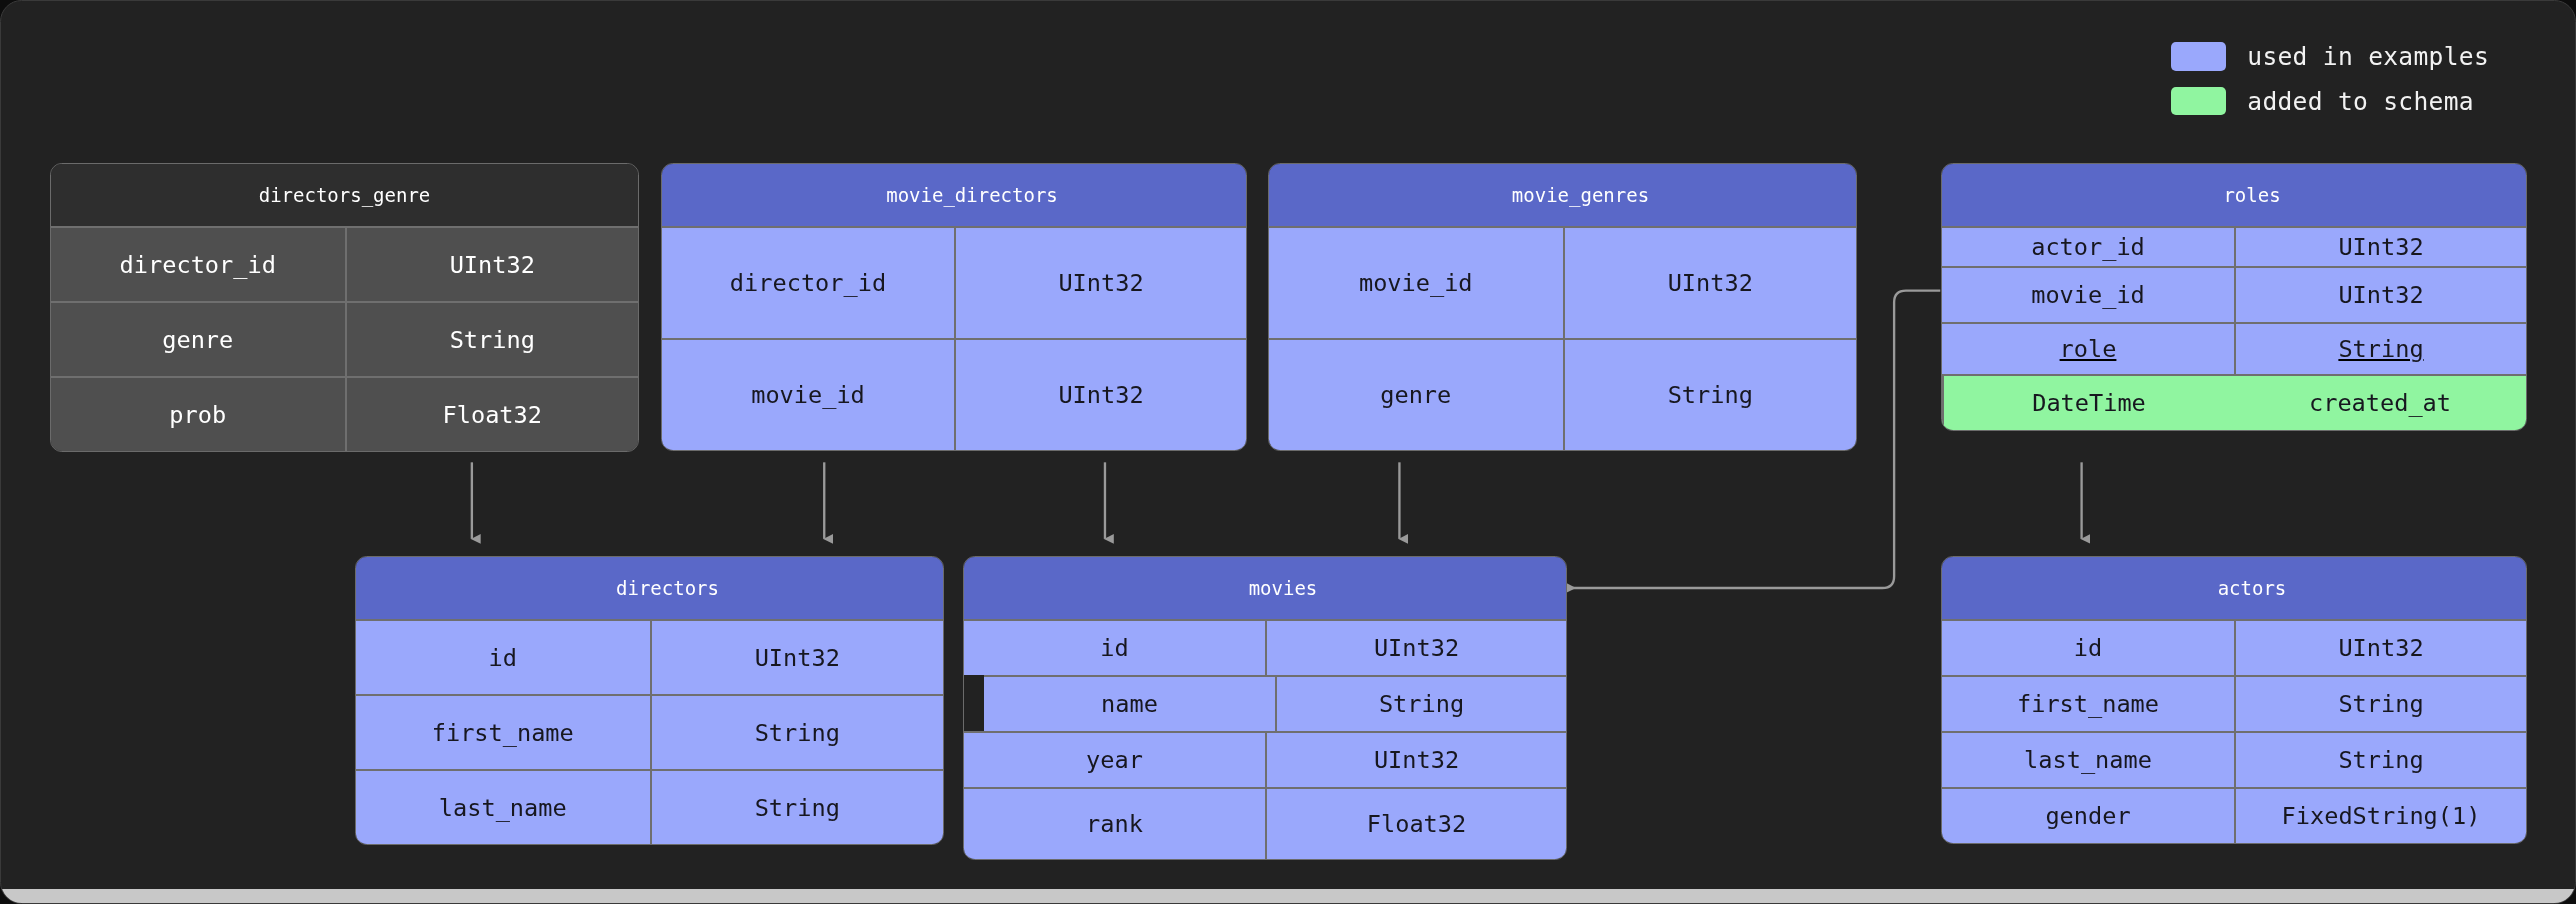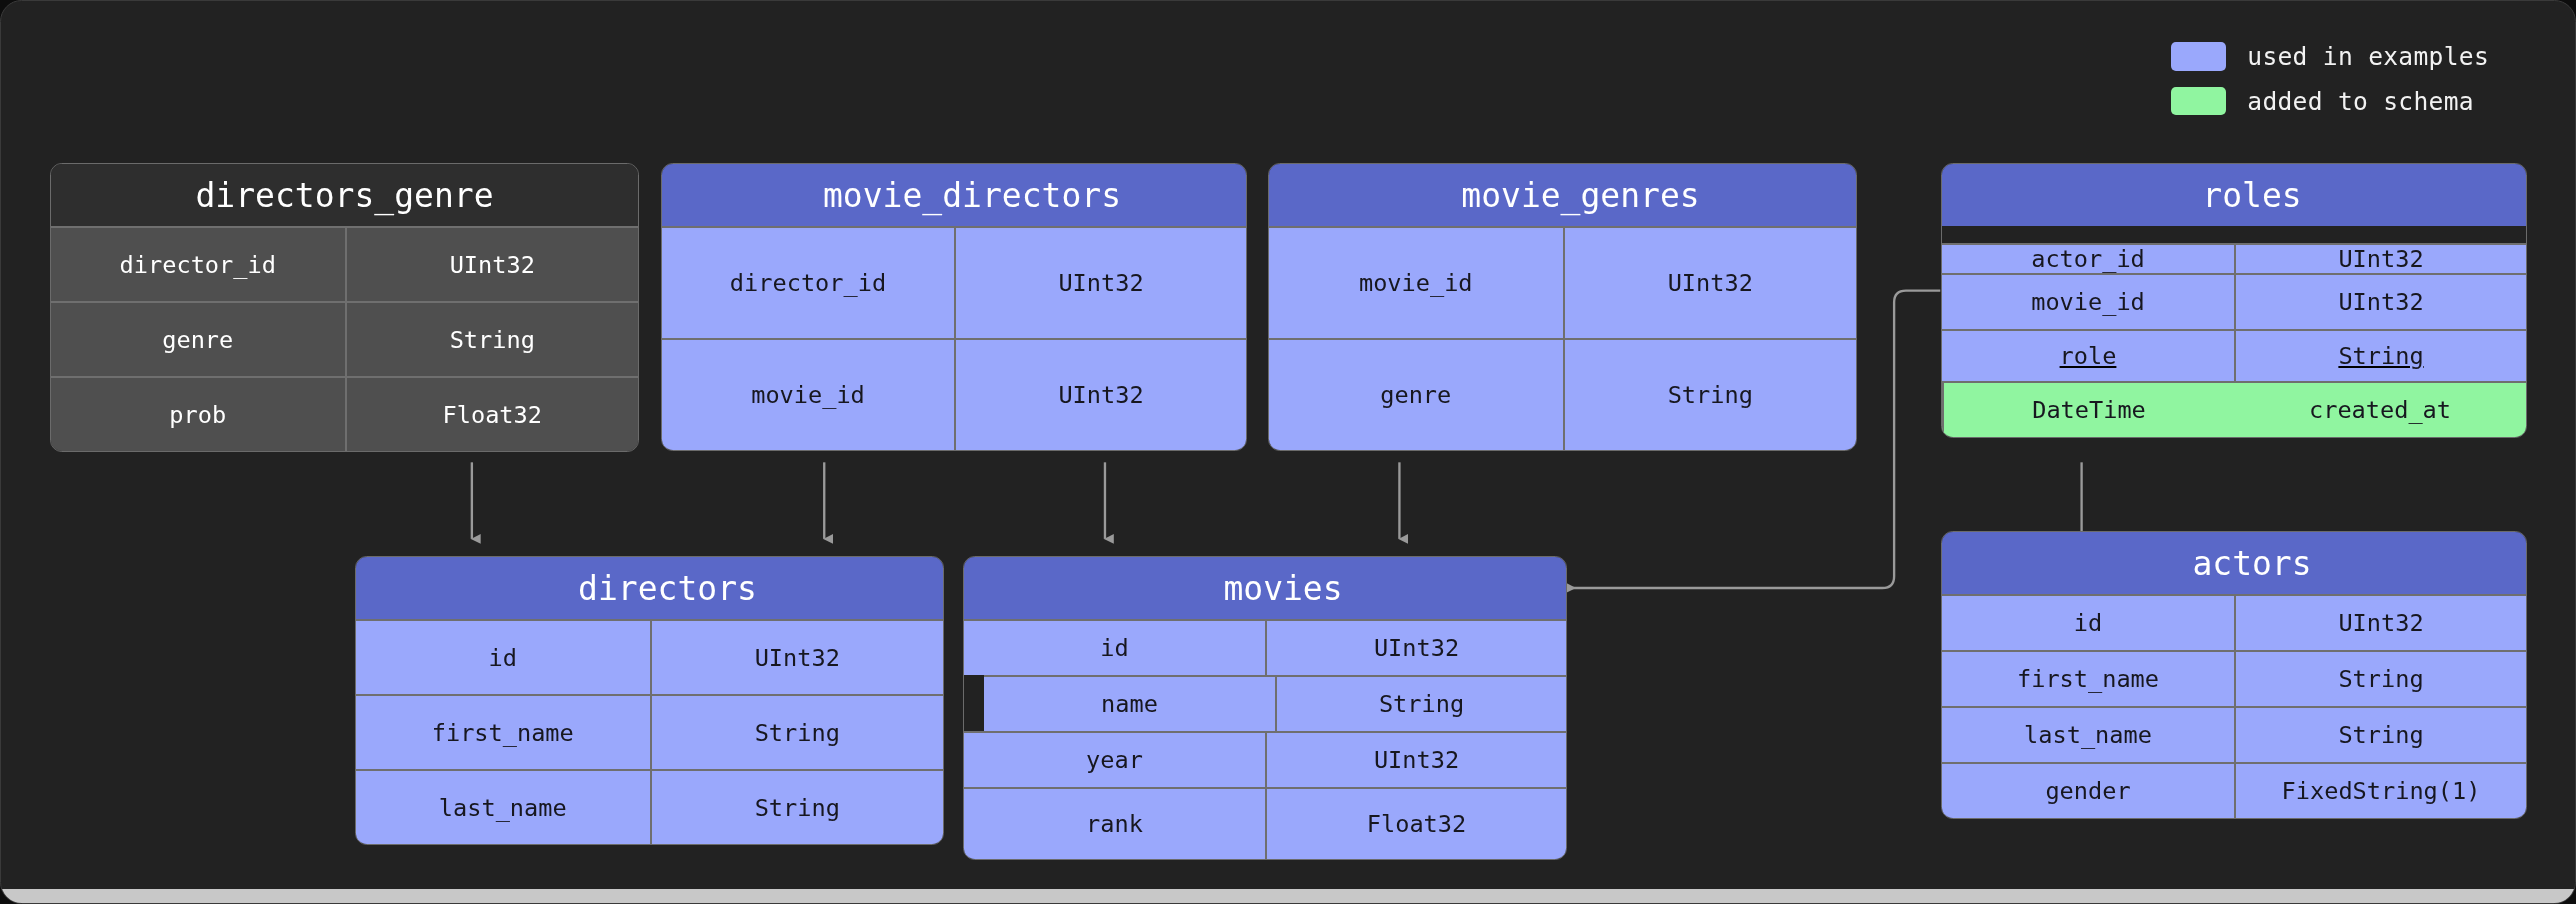--- a/index.html
+++ b/index.html
@@ -17,21 +17,21 @@
 
   
   .legend{position:absolute;right:86px;top:41px;display:flex;flex-direction:column;gap:15.7px;}
   .legend-row{display:flex;align-items:center;gap:21.6px;}
   .legend-swatch{width:55px;height:28.5px;border-radius:4.9px;flex:0 0 auto;}
   .legend-label{color:#f2f2f2;font-size:24.6px;letter-spacing:0.3px;white-space:nowrap;}
 
   
   .tbl{position:absolute;border-radius:11.8px;overflow:hidden;box-sizing:border-box;}
   .tbl-head{
-    text-align:center;color:#ffffff;font-size:33px;
+    text-align:center;color:#ffffff;font-size:19px;
     display:flex;align-items:center;justify-content:center;
     box-sizing:border-box;
   }
   .tbl-row{display:flex;box-sizing:border-box;}
   .cell{
     display:flex;align-items:center;justify-content:center;
     font-size:23.6px;box-sizing:border-box;text-align:center;
     overflow:hidden;white-space:nowrap;
   }
   .cell.c0{flex:0 0 50%;}
@@ -130,21 +130,21 @@
       <div class="cell c1">UInt32</div>
     </div>
     <div class="tbl-row" style="height:112px;">
       <div class="cell c0">genre</div>
       <div class="cell c1">String</div>
     </div>
   </div>
 
   <div class="tbl theme-blue" style="left:1940px;top:162px;width:586px;">
     <div class="tbl-head" style="height:62px;">roles</div>
-    <div class="tbl-row" style="height:47px;align-items:flex-end;">
+    <div class="tbl-row" style="height:40px;">
       <div class="cell c0">actor_id</div>
       <div class="cell c1">UInt32</div>
     </div>
     <div class="tbl-row" style="height:56px;">
       <div class="cell c0">movie_id</div>
       <div class="cell c1">UInt32</div>
     </div>
     <div class="tbl-row" style="height:52px;text-decoration:underline;">
       <div class="cell c0">role</div>
       <div class="cell c1">String</div>
@@ -184,21 +184,21 @@
     <div class="tbl-row" style="height:56px;">
       <div class="cell c0">year</div>
       <div class="cell c1">UInt32</div>
     </div>
     <div class="tbl-row" style="height:72px;">
       <div class="cell c0">rank</div>
       <div class="cell c1">Float32</div>
     </div>
   </div>
 
-  <div class="tbl theme-blue" style="left:1940px;top:530px;width:586px;">
+  <div class="tbl theme-blue" style="left:1940px;top:555px;width:586px;">
     <div class="tbl-head" style="height:62px;">actors</div>
     <div class="tbl-row" style="height:56px;">
       <div class="cell c0">id</div>
       <div class="cell c1">UInt32</div>
     </div>
     <div class="tbl-row" style="height:56px;">
       <div class="cell c0">first_name</div>
       <div class="cell c1">String</div>
     </div>
     <div class="tbl-row" style="height:56px;">

